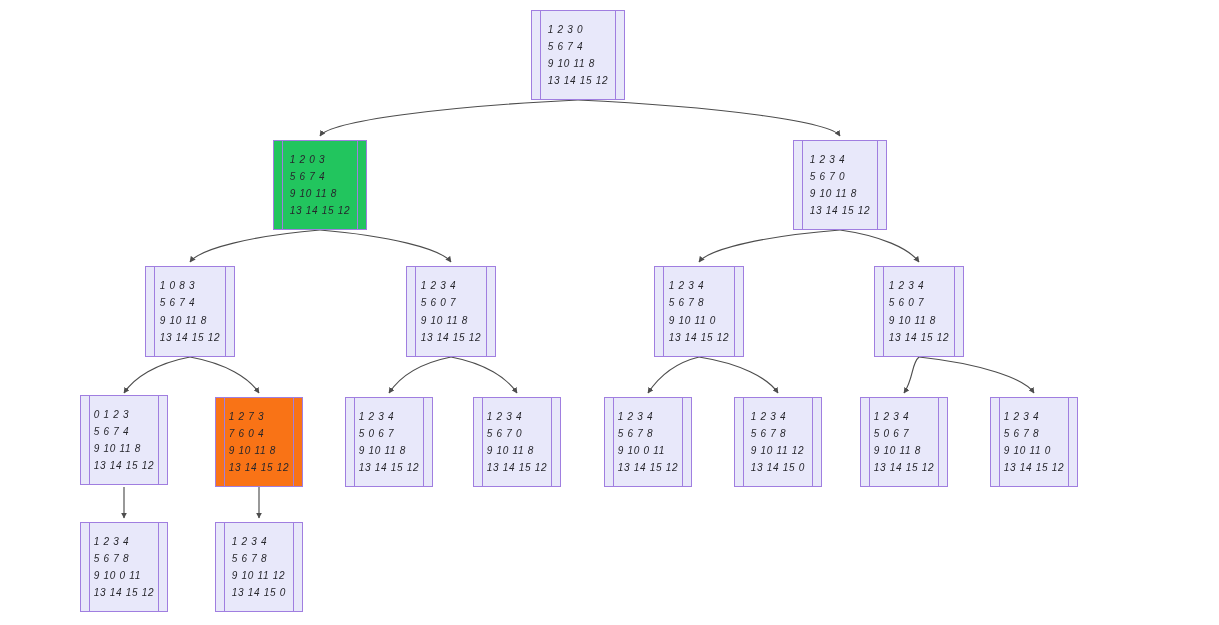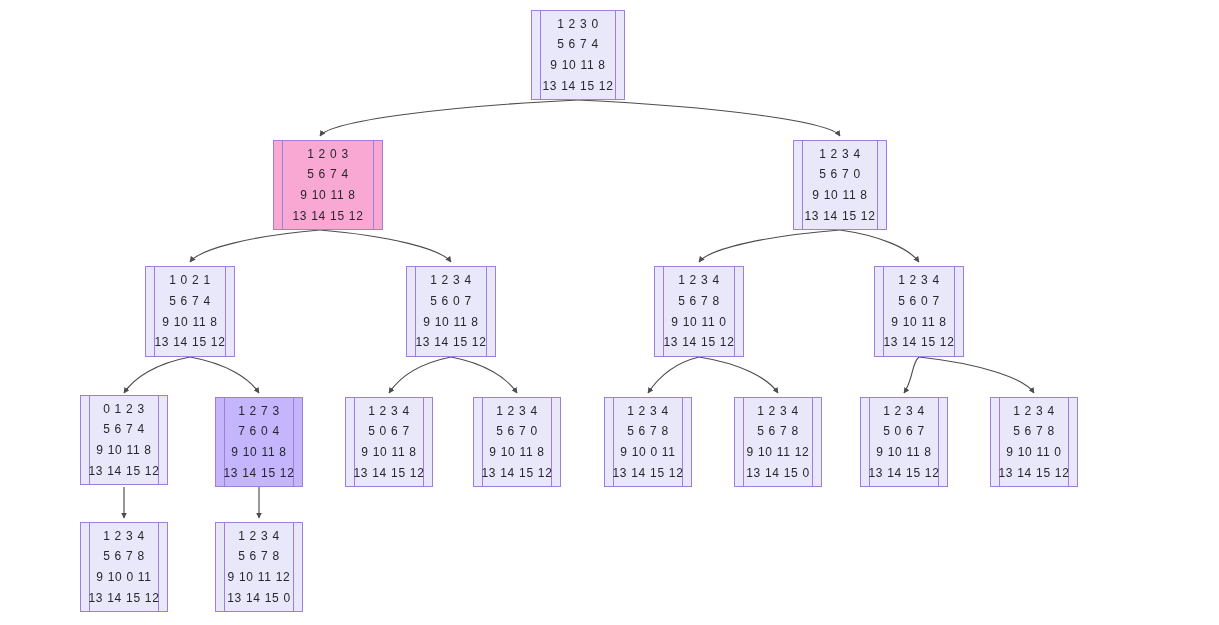--- a/index.html
+++ b/index.html
@@ -43,26 +43,26 @@
     top: -1.4px;
     bottom: -1.4px;
     width: 0;
     border-left: 1.4px solid #a07ee0;
   }
   .node .rule.left  { left: 8px; }
   .node .rule.right { right: 8px; }
   .node .rows {
     position: relative;
     z-index: 2;
-    text-align: center;
     line-height: 1.72;
     color: #26262c;
-    font-size: 12px;
+    font-size: 10px;
     letter-spacing: 0.7px;
     white-space: nowrap;
+    font-style: italic;
   }
   .node .rows div { display: block; }
 </style>
 </head>
 <body>
 
 <div id="canvas">
   <svg id="edges" viewBox="0 0 1219 625" width="1219" height="625">
     <defs>
       <marker id="arrow" viewBox="0 0 10 10" refX="9" refY="5" markerWidth="5.2" markerHeight="5.2" orient="auto-start-reverse">
@@ -91,21 +91,21 @@
 <div class="node" style="left: 531px; top: 10px; width: 94px; height: 90px; background: rgb(232, 232, 250); border-color: rgb(160, 126, 224);">
       <span class="rule left" style="border-left-color: rgb(160, 126, 224);"></span>
       <span class="rule right" style="border-left-color: rgb(160, 126, 224);"></span>
       <div class="rows" style="color: rgb(38, 38, 44);">
         <div>1 2 3 0</div>
         <div>5 6 7 4</div>
         <div>9 10 11 8</div>
         <div>13 14 15 12</div>
       </div>
     </div>
-    <div class="node" style="left: 273px; top: 140px; width: 110px; height: 90px; background: #f9a8d4; border-color: rgb(160, 126, 224);">
+    <div class="node" style="left: 273px; top: 140px; width: 94px; height: 90px; background: #22c55e; border-color: rgb(160, 126, 224);">
       <span class="rule left" style="border-left-color: rgb(160, 126, 224);"></span>
       <span class="rule right" style="border-left-color: rgb(160, 126, 224);"></span>
       <div class="rows" style="color: rgb(38, 38, 44);">
         <div>1 2 0 3</div>
         <div>5 6 7 4</div>
         <div>9 10 11 8</div>
         <div>13 14 15 12</div>
       </div>
     </div>
     <div class="node" style="left: 793px; top: 140px; width: 94px; height: 90px; background: rgb(232, 232, 250); border-color: rgb(160, 126, 224);">
@@ -115,21 +115,21 @@
         <div>1 2 3 4</div>
         <div>5 6 7 0</div>
         <div>9 10 11 8</div>
         <div>13 14 15 12</div>
       </div>
     </div>
     <div class="node" style="left: 145px; top: 266px; width: 90px; height: 91px; background: rgb(232, 232, 250); border-color: rgb(160, 126, 224);">
       <span class="rule left" style="border-left-color: rgb(160, 126, 224);"></span>
       <span class="rule right" style="border-left-color: rgb(160, 126, 224);"></span>
       <div class="rows" style="color: rgb(38, 38, 44);">
-        <div>1 0 2 1</div>
+        <div>1 0 8 3</div>
         <div>5 6 7 4</div>
         <div>9 10 11 8</div>
         <div>13 14 15 12</div>
       </div>
     </div>
     <div class="node" style="left: 406px; top: 266px; width: 90px; height: 91px; background: rgb(232, 232, 250); border-color: rgb(160, 126, 224);">
       <span class="rule left" style="border-left-color: rgb(160, 126, 224);"></span>
       <span class="rule right" style="border-left-color: rgb(160, 126, 224);"></span>
       <div class="rows" style="color: rgb(38, 38, 44);">
         <div>1 2 3 4</div>
@@ -161,21 +161,21 @@
     <div class="node" style="left: 80px; top: 395px; width: 88px; height: 90px; background: rgb(232, 232, 250); border-color: rgb(160, 126, 224);">
       <span class="rule left" style="border-left-color: rgb(160, 126, 224);"></span>
       <span class="rule right" style="border-left-color: rgb(160, 126, 224);"></span>
       <div class="rows" style="color: rgb(38, 38, 44);">
         <div>0 1 2 3</div>
         <div>5 6 7 4</div>
         <div>9 10 11 8</div>
         <div>13 14 15 12</div>
       </div>
     </div>
-    <div class="node" style="left: 215px; top: 397px; width: 88px; height: 90px; background: #c4b5fd; border-color: rgb(160, 126, 224);">
+    <div class="node" style="left: 215px; top: 397px; width: 88px; height: 90px; background: #f97316; border-color: rgb(160, 126, 224);">
       <span class="rule left" style="border-left-color: rgb(160, 126, 224);"></span>
       <span class="rule right" style="border-left-color: rgb(160, 126, 224);"></span>
       <div class="rows" style="color: rgb(38, 38, 44);">
         <div>1 2 7 3</div>
         <div>7 6 0 4</div>
         <div>9 10 11 8</div>
         <div>13 14 15 12</div>
       </div>
     </div>
     <div class="node" style="left: 345px; top: 397px; width: 88px; height: 90px; background: rgb(232, 232, 250); border-color: rgb(160, 126, 224);">

